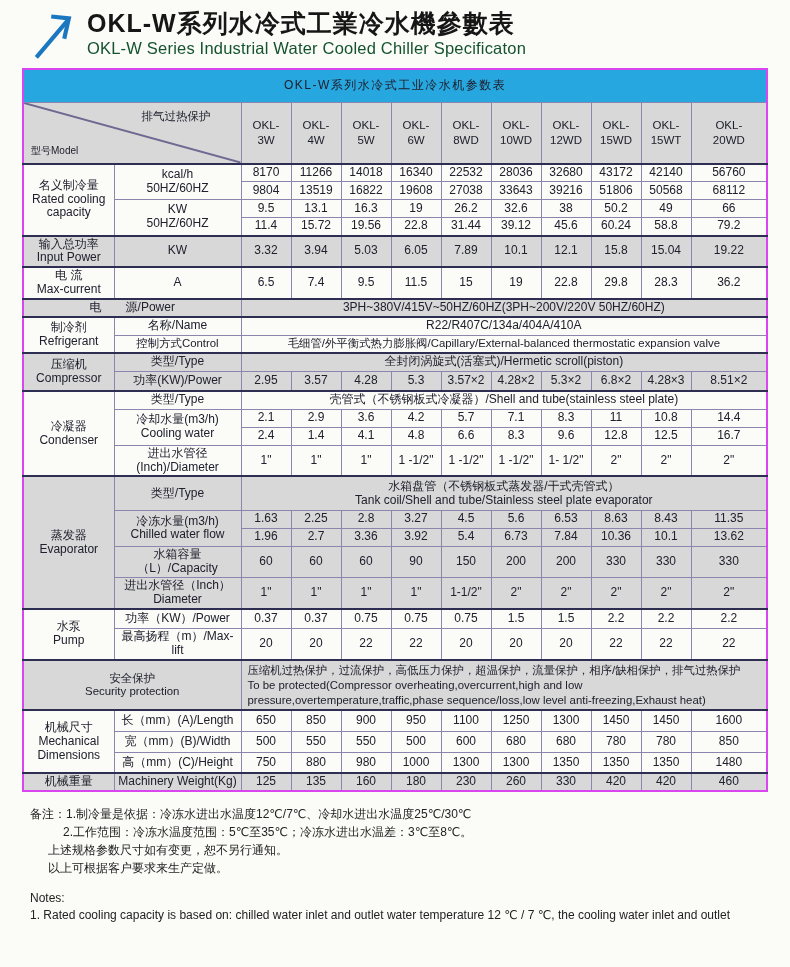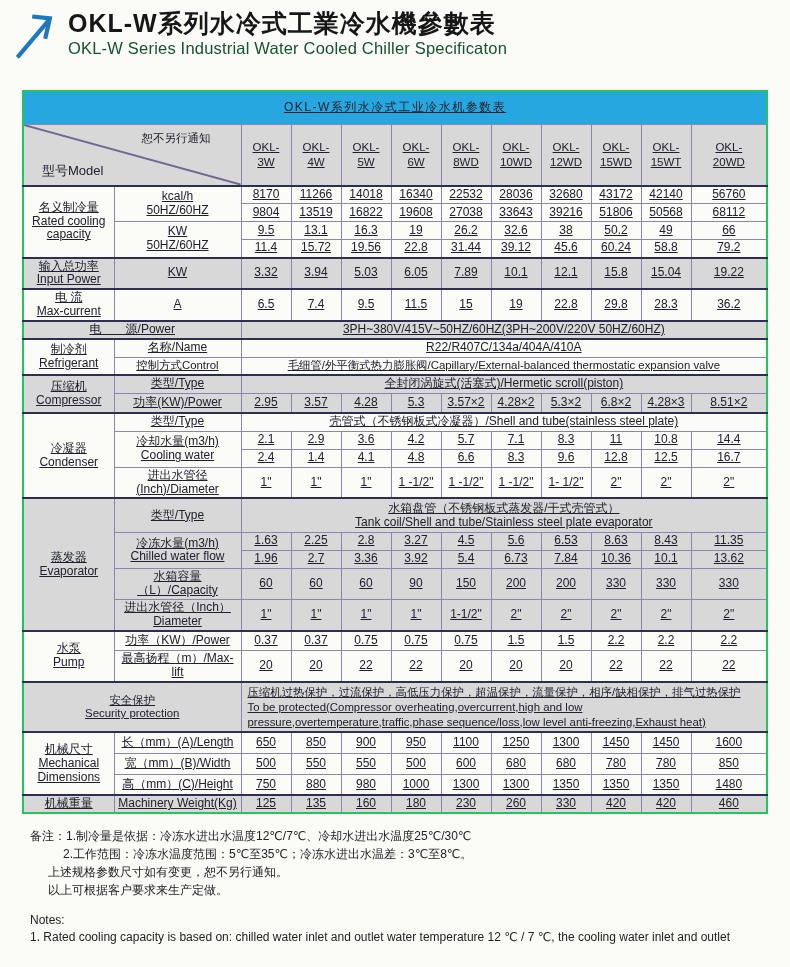--- a/index.html
+++ b/index.html
@@ -4,49 +4,48 @@
 <style>
   html,body{margin:0;padding:0;}
   body{
     width:790px;height:967px;
     background:#fbfbf8;
     font-family:"Liberation Sans","DejaVu Sans",sans-serif;
     color:#1f1f2e;
     -webkit-font-smoothing:antialiased;
   }
   
-  .page-header{display:flex;align-items:flex-start;padding:8px 0 0 10px;}
+  .page-header{display:flex;align-items:flex-start;padding:8px 0 0 29px;}
   .logo{width:50px;height:52px;flex:0 0 auto;margin-top:2px;}
   .titles{margin-left:8px;}
   .title-zh{font-size:25px;font-weight:bold;letter-spacing:1px;color:#161616;line-height:1.2;}
   .title-en{font-size:16.5px;font-weight:500;color:#14532d;margin-top:1px;letter-spacing:0.2px;}
   
   .spec-table{
     border-collapse:collapse;table-layout:fixed;
-    width:744px;margin:28px 0 0 22px;
-    border:2px solid #22c55e;
-    text-decoration:underline;
+    width:744px;margin:6px 0 0 22px;
+    border:2px solid #d946ef;
   }
   .spec-table td{
     border:1px solid #8c85ae;
     text-align:center;vertical-align:middle;
     white-space:pre-line;
     font-size:12px;line-height:1.16;
     color:#20202e;padding:1px 2px;
     overflow:hidden;
   }
   .title-bar{
     background:#27A7DF;color:#ffffff;
     font-size:20px;letter-spacing:1.5px;height:30px;
     border:1px solid #27A7DF;font-weight:500;
   }
   .model-row td{background:#d8d8d8;height:36px;font-size:11.5px;line-height:1.25;}
   .corner{position:relative;padding:0;}
   .corner .diag{position:absolute;left:0;top:0;width:100%;height:100%;}
-  .c-model{position:absolute;left:18px;bottom:5px;font-size:13px;}
+  .c-model{position:absolute;left:7px;bottom:5px;font-size:10px;}
   .c-items{position:absolute;right:30px;top:6px;font-size:11.5px;}
   #table-body tr{height:18px;}
   
   #table-body tr:nth-child(1) td,#table-body tr:nth-child(5) td,
   #table-body tr:nth-child(6) td,#table-body tr:nth-child(7) td,
   #table-body tr:nth-child(8) td,#table-body tr:nth-child(10) td,
   #table-body tr:nth-child(12) td,#table-body tr:nth-child(16) td,
   #table-body tr:nth-child(21) td,#table-body tr:nth-child(23) td,
   #table-body tr:nth-child(24) td,#table-body tr:nth-child(27) td{
     border-top:2px solid #2e2e52;
@@ -121,21 +120,21 @@
     <thead>
       <tr>
         <td class="title-bar" colspan="12">OKL-W系列水冷式工业冷水机参数表</td>
       </tr>
       <tr class="model-row" id="model-row">
         <td class="corner" colspan="2">
           <svg class="diag" viewBox="0 0 218 36" preserveAspectRatio="none">
             <line x1="0" y1="0" x2="218" y2="36" stroke="#6f6890" stroke-width="1.2"></line>
           </svg>
           <span class="c-model">型号Model</span>
-          <span class="c-items">恕不另行通知</span>
+          <span class="c-items">排气过热保护</span>
         </td>
       <td>OKL-
 3W</td>
           <td>OKL-
 4W</td>
           <td>OKL-
 5W</td>
           <td>OKL-
 6W</td>
           <td>OKL-

